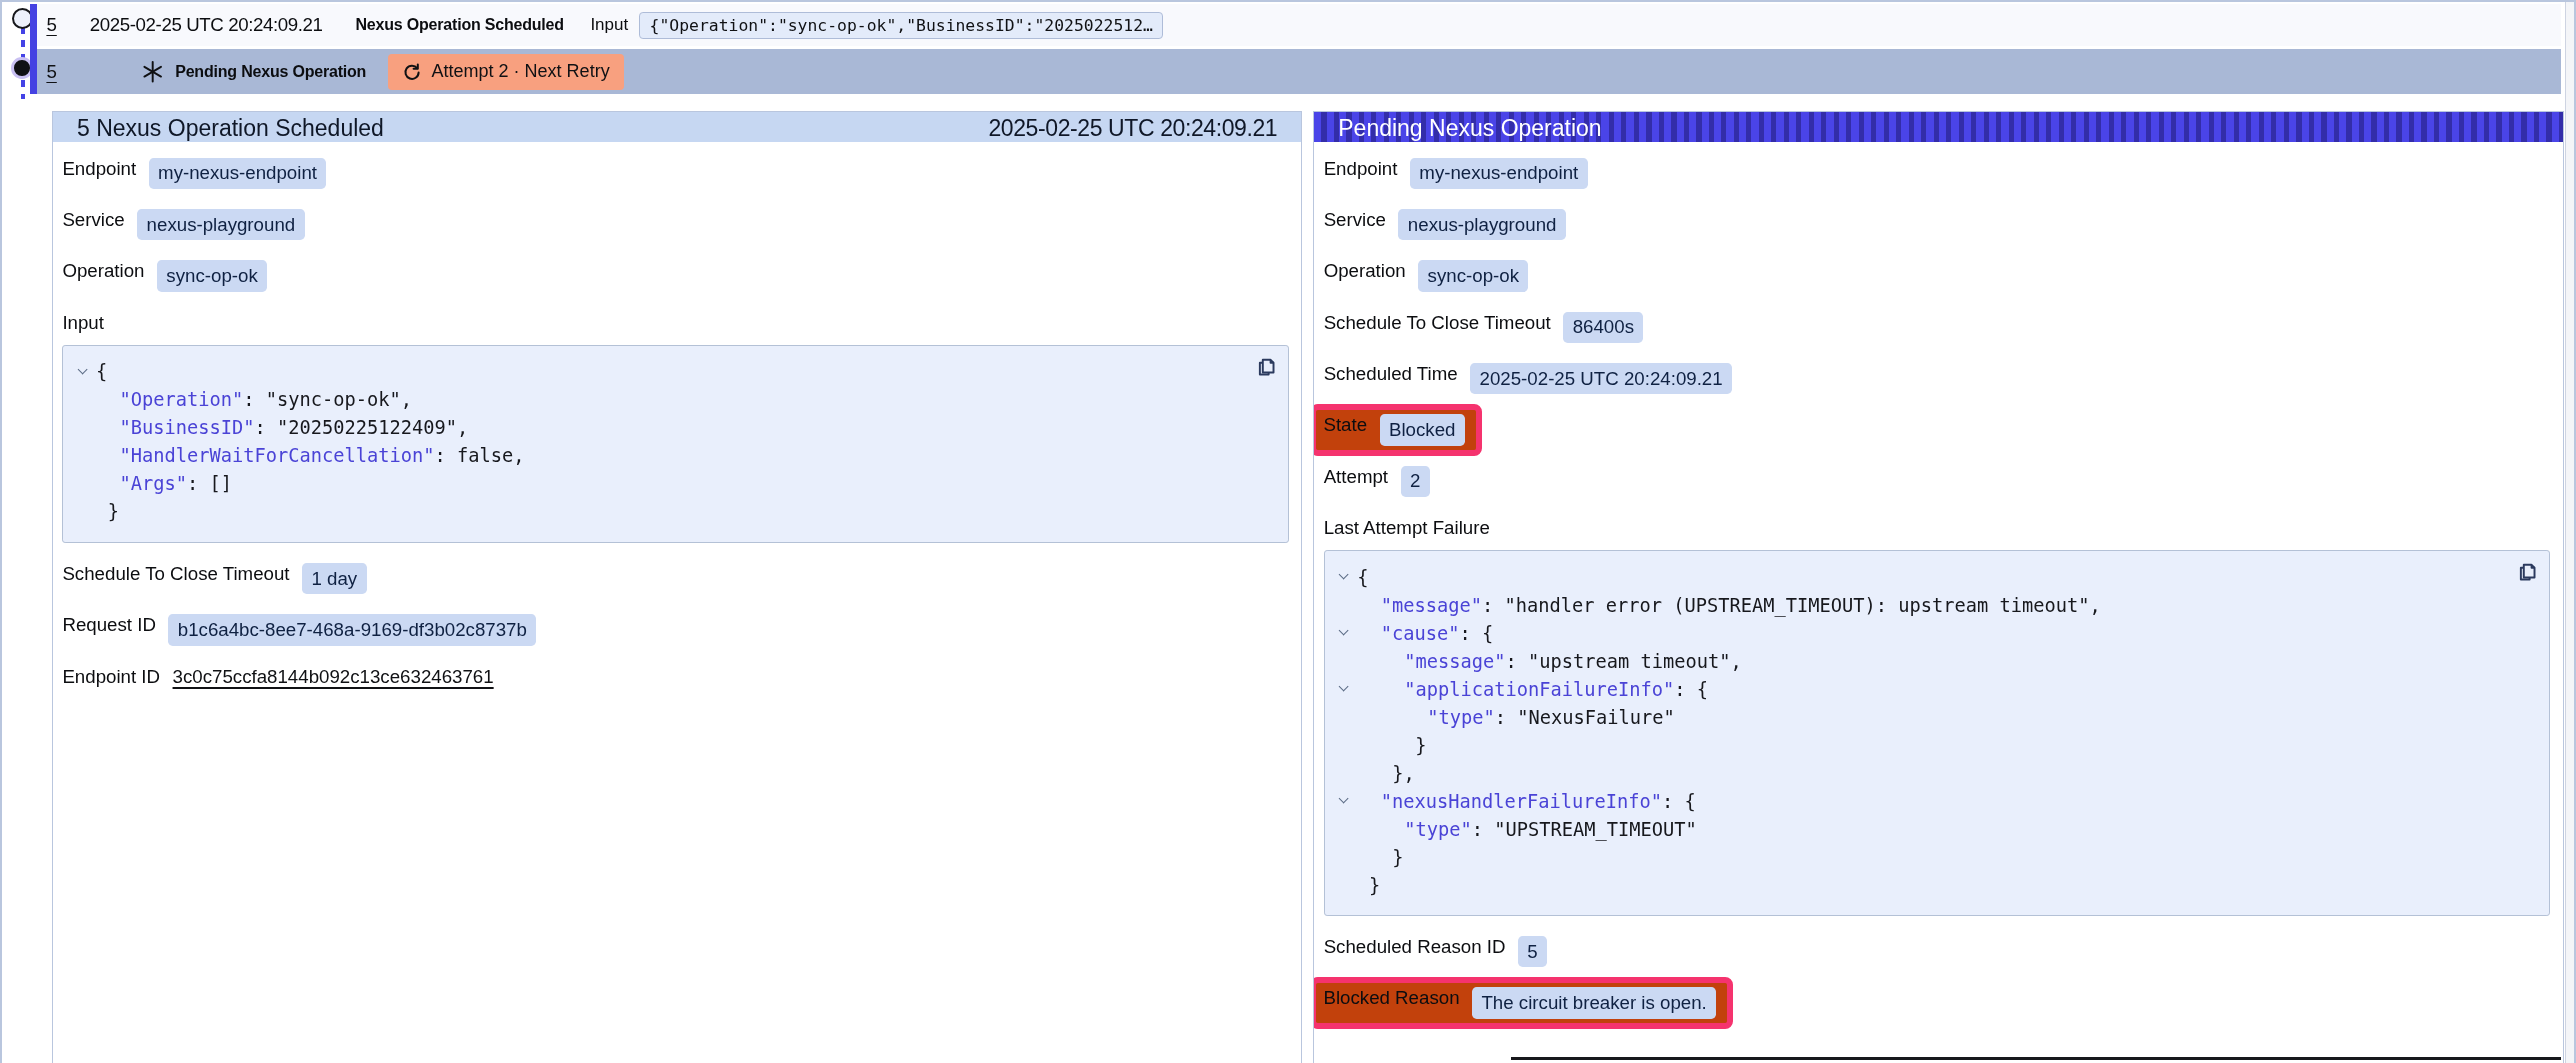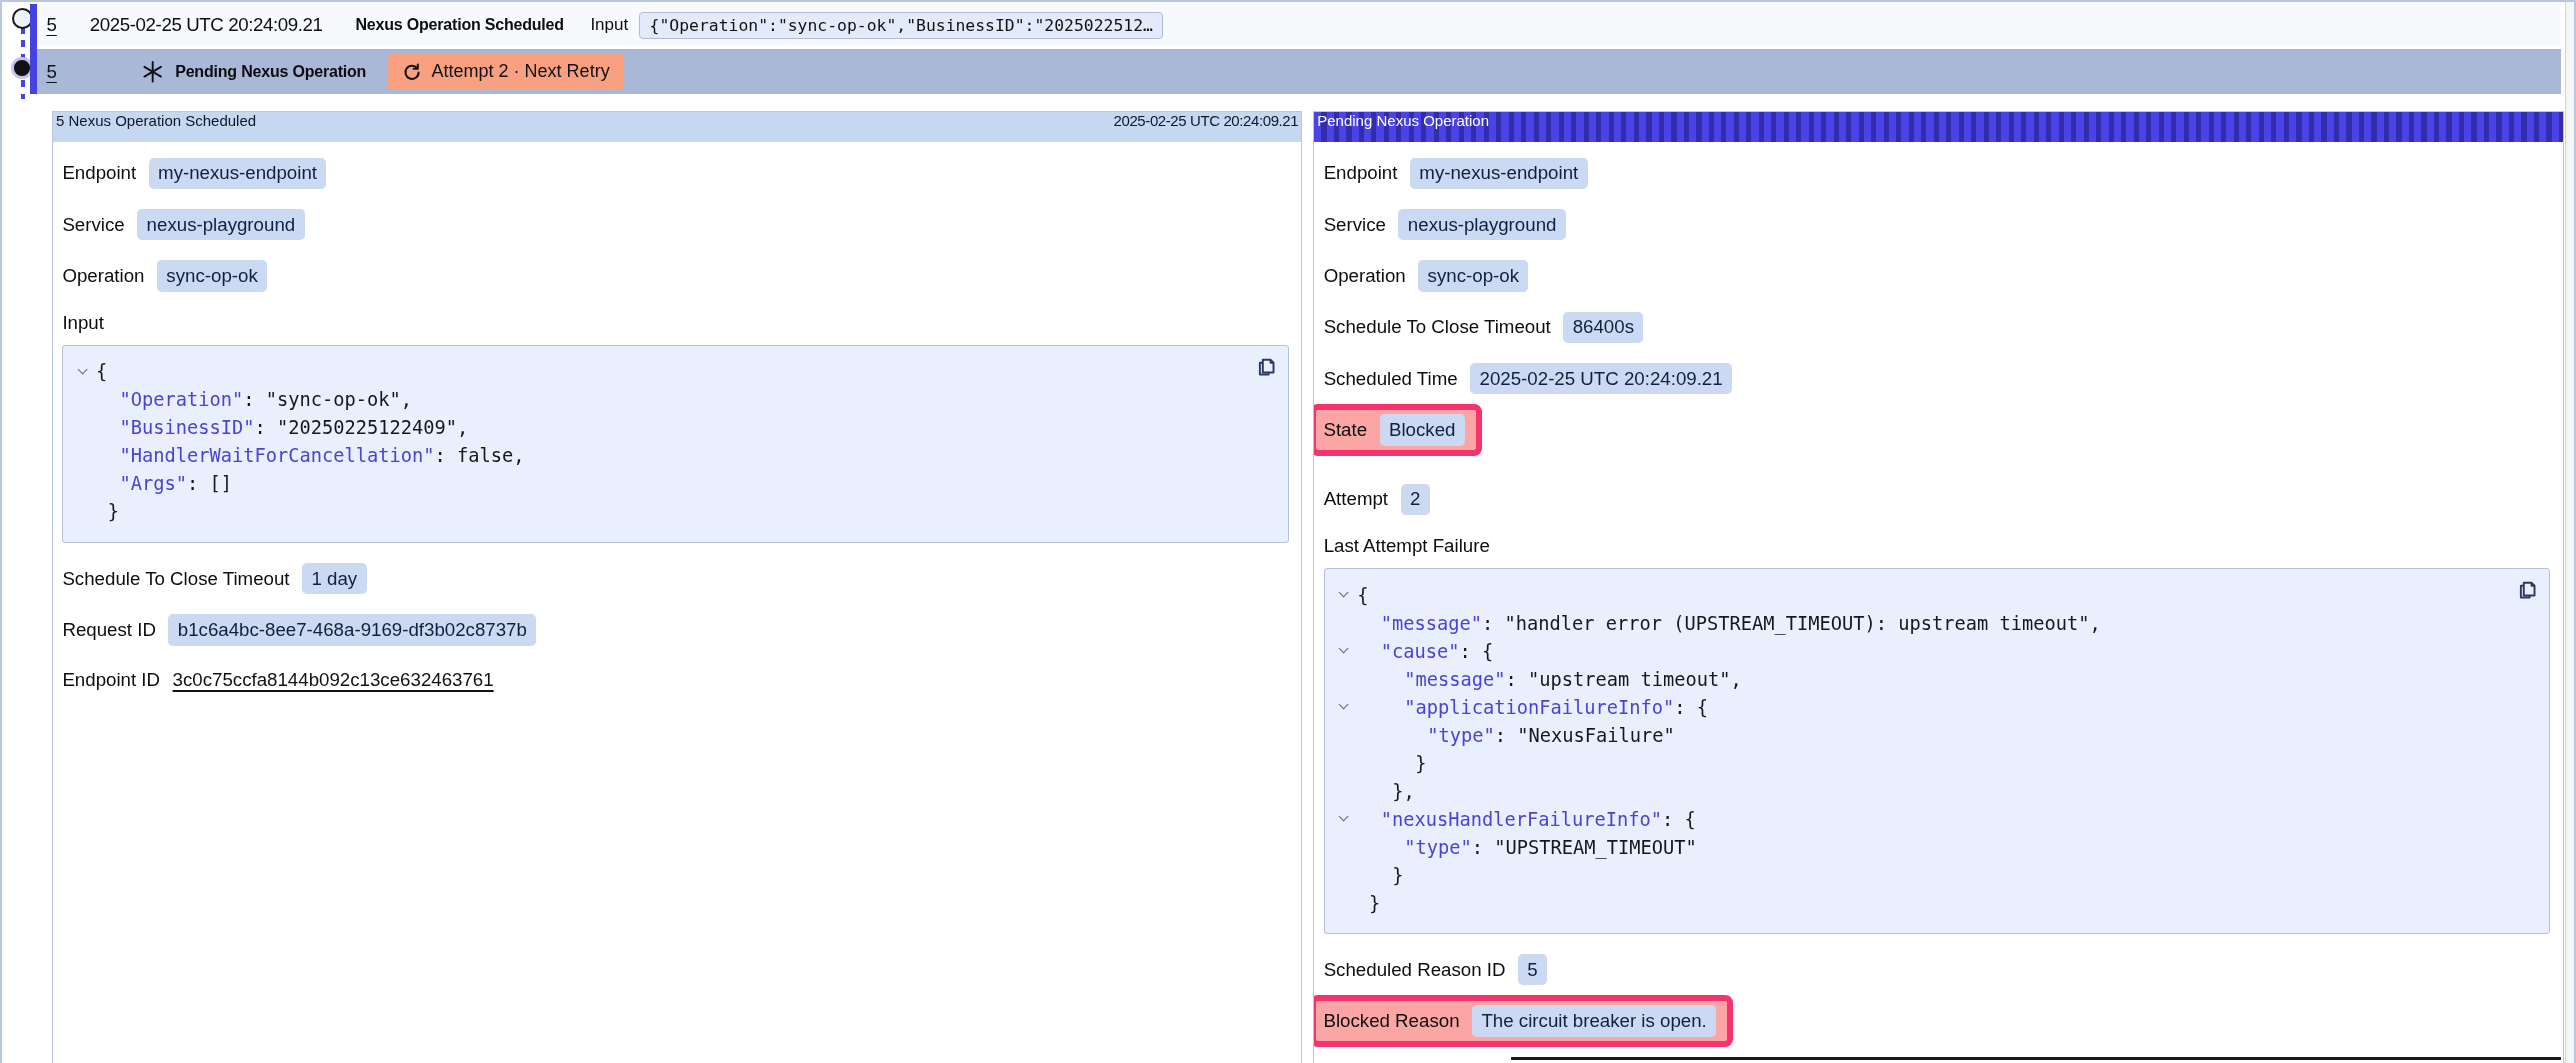--- a/index.html
+++ b/index.html
@@ -31,34 +31,34 @@
   .evt-summary-badge{font-family:"DejaVu Sans Mono","Liberation Mono",monospace;font-size:16.4px;
     background:#e3ebfa;border:1.6px solid #aebcd8;border-radius:3.9px;padding:3.1px 9.4px;margin-left:11px;color:#101114;white-space:nowrap;}
   .row-pending .evt-id{margin-right:84px;}
   .pending-icon{display:inline-flex;margin-right:11px;}
   .row-pending .evt-title{margin-left:0;margin-right:22px;}
   .attempt-badge{display:inline-flex;align-items:center;gap:9.4px;background:#f8a07f;border-radius:3.9px;
     padding:7.8px 14px;font-size:18px;color:#101114;}
   
   .panels{position:absolute;left:50px;top:109px;right:12.5px;bottom:0;display:flex;gap:11px;}
   .panel{flex:1;border:1.6px solid #b9c6de;border-bottom:none;box-sizing:border-box;background:#fff;overflow:hidden;}
-  .panel-head{height:30px;display:flex;align-items:flex-start;padding:0 3px;font-size:15px;}
+  .panel-head{height:30px;display:flex;align-items:flex-end;padding:0 24px;font-size:23px;}
   .head-light{background:#c6d7f2;color:#0f1727;}
   .head-light .head-time{margin-left:auto;letter-spacing:-0.4px;}
   .head-striped{background:repeating-linear-gradient(90deg,#4a44e8 0 7px,#332da9 7px 12.5px);color:#ffffff;}
   .panel-body{padding:15.6px 12.5px 12.5px 9.4px;}
   
-  .frow{display:flex;align-items:center;gap:12.5px;margin-bottom:20px;font-size:18.7px;min-height:28px;}
+  .frow{display:flex;align-items:flex-start;gap:12.5px;margin-bottom:20px;font-size:18.7px;min-height:28px;}
   .fcol{flex-direction:column;align-items:stretch;gap:11px;}
   .flabel{white-space:nowrap;}
   .fbadge{background:#cbd9f3;color:#0f2142;border-radius:4.7px;padding:4.7px 9.4px;white-space:nowrap;}
   .flink{color:#101114;text-decoration:underline;text-decoration-thickness:1.6px;text-underline-offset:3.9px;cursor:pointer;}
   
   .annotation{border:6.2px solid #f5336e;border-radius:7.8px;width:fit-content;padding:3.9px 11px 3.9px 7.8px;
-    margin:-10px 0 28px -14px;background:#fca5a5;}
+    margin:-10px 0 10px -14px;background:#c2410c;}
   .annotation .frow{margin-bottom:0;}
   
   .codeblock{position:relative;background:#e9effc;border:1.6px solid #b4c1d6;border-radius:3.1px;
     padding:12.5px 50px 15.6px 6.2px;width:100%;box-sizing:border-box;
     font-family:"DejaVu Sans Mono","Liberation Mono",monospace;font-size:18.7px;line-height:28px;color:#17181d;}
   .cline{display:flex;align-items:flex-start;}
   .gutter{flex:0 0 26.5px;display:inline-flex;justify-content:center;padding-top:1.6px;}
   .chev::before{content:"";width:6.2px;height:6.2px;border-right:1.6px solid #5b6b85;border-bottom:1.6px solid #5b6b85;
     transform:rotate(45deg);display:inline-block;margin-top:6.2px;}
   .ctext{white-space:pre;}

